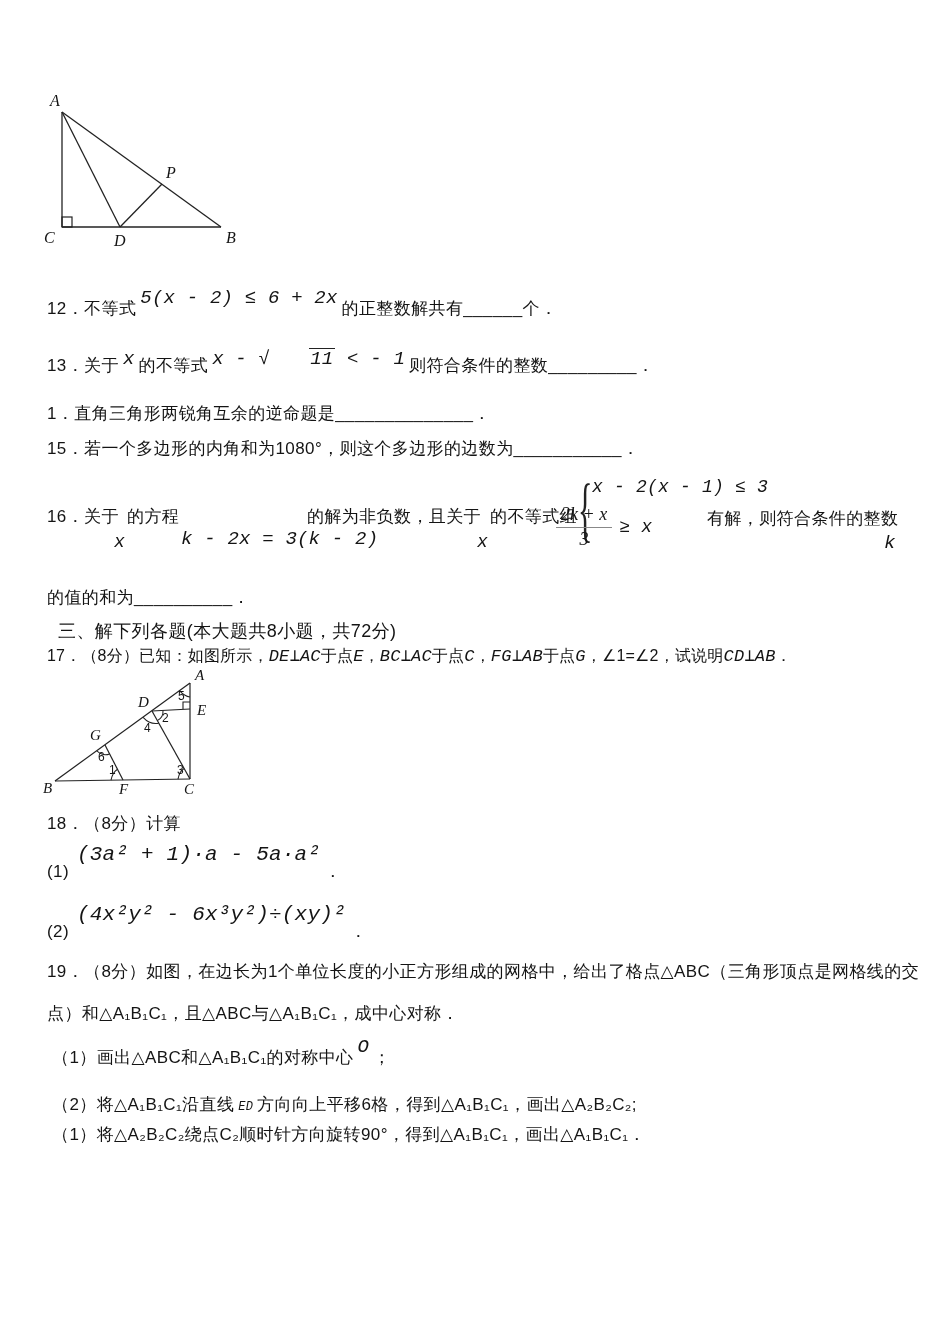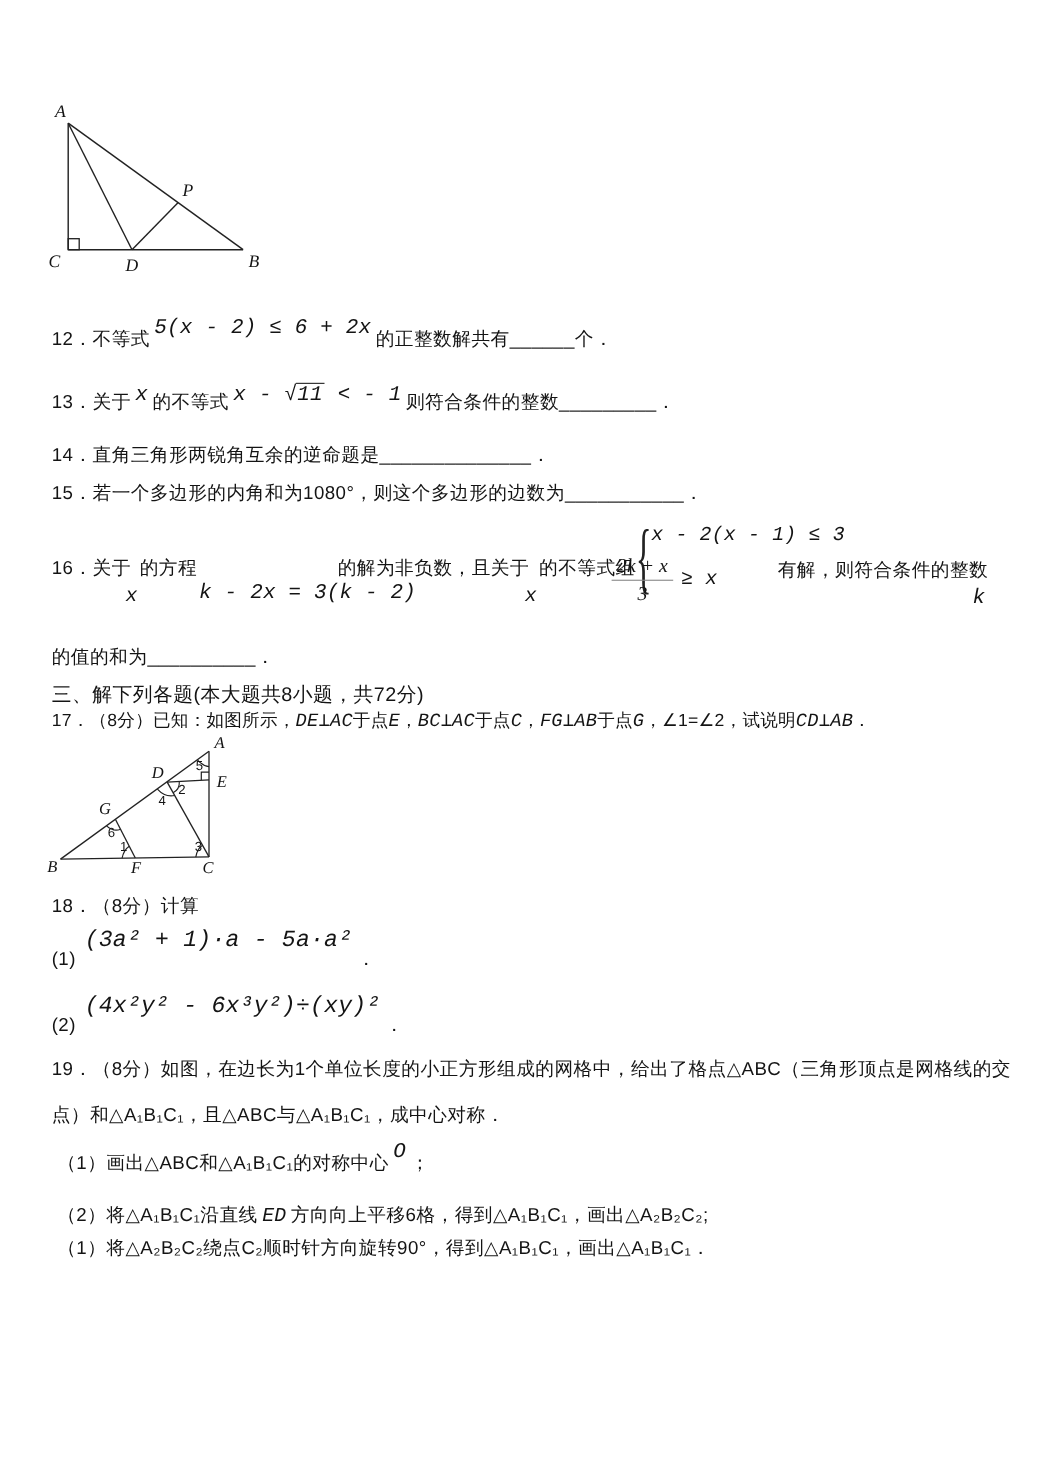--- a/index.html
+++ b/index.html
@@ -3,24 +3,24 @@
 <meta charset="utf-8">
 <style>
   html,body{margin:0;padding:0;background:#ffffff;}
   #page{position:relative;width:950px;height:1344px;background:#ffffff;color:#141414;overflow:hidden;}
   .line{position:absolute;white-space:nowrap;}
   .cn{font-family:"Liberation Sans","DejaVu Sans",sans-serif;font-weight:400;font-size:17px;color:#141414;letter-spacing:.4px;}
   .m{font-family:Liberation Mono, monospace;font-style:italic;font-weight:400;font-size:19px;color:#141414;letter-spacing:.2px;}
   .raise{position:relative;top:-11px;}
   .raise6{position:relative;top:-7px;}
   .drop{position:relative;top:17px;}
-  .sec{font-size:18px;}
+  .sec{font-size:18px;margin-left:11px;}
   .q17l .cn{font-size:16px;letter-spacing:.2px;}
   .q17l .m{font-size:17px;}
-  .radbody{display:inline-block;border-top:1.6px solid #222;line-height:1.05;padding:1px 2px 0 1px;font-style:italic;}
+  .radbody{display:inline-block;border-top:1.6px solid #222;line-height:1.05;padding:1px 2px 0 1px;font-style:italic;margin-left:40px;}
   .radsign{display:inline-block;margin-right:-1px;}
   .frac{display:inline-block;text-align:center;font-family:"Liberation Serif","DejaVu Serif",serif;font-style:italic;font-size:18px;}
   .fnum{display:block;padding:0 5px 2px;}
   .fden{display:block;border-top:1.5px solid #888;padding-top:1px;}
   .brace{position:absolute;font-family:"Liberation Serif","DejaVu Serif",serif;font-style:normal;font-size:30px;line-height:1;display:inline-block;transform:scaleY(2.4);transform-origin:center;color:#222;}
   .abs{position:absolute;}
   svg text{font-family:"Liberation Serif","DejaVu Serif",serif;font-style:italic;fill:#141414;}
   svg .ang{font-size:12px;font-style:normal;font-family:"Liberation Sans","DejaVu Sans",sans-serif;}
   svg line, svg path, svg rect, svg polyline{stroke:#222;fill:none;}
 </style>
@@ -51,21 +51,21 @@
 
   <div class="line" style="left:47px;top:354px">
     <span class="cn">13．关于</span>
     <span class="m raise6">x</span>
     <span class="cn">的不等式</span>
     <span class="m raise6"><span>x - </span><span class="radsign">√</span><span class="radbody">11</span><span> &lt; - 1</span></span>
     <span class="cn">则符合条件的整数</span><span class="cn">_________</span><span class="cn">．</span>
   </div>
 
   <div class="line" style="left:47px;top:402px">
-    <span class="cn">14．直角三角形两锐角互余的逆命题是</span><span class="cn">______________</span><span class="cn">．</span>
+    <span class="cn">1．直角三角形两锐角互余的逆命题是</span><span class="cn">______________</span><span class="cn">．</span>
   </div>
 
   <div class="line" style="left:47px;top:437px">
     <span class="cn">15．若一个多边形的内角和为1080°，则这个多边形的边数为</span><span class="cn">___________</span><span class="cn">．</span>
   </div>
 
   <div class="abs" style="left:0;top:468px;width:950px;height:100px">
     <span class="cn abs" style="left:47px;top:37px">16．关于</span>
     <span class="m abs" style="left:114px;top:64px;font-size:18px">x</span>
     <span class="cn abs" style="left:127px;top:37px">的方程</span>
@@ -144,20 +144,20 @@
   <div class="line" style="left:47px;top:1002px">
     <span class="cn">点）和△A₁B₁C₁，且△ABC与△A₁B₁C₁，成中心对称．</span>
   </div>
   <div class="line" style="left:52px;top:1046px">
     <span class="cn">（1）画出△ABC和△A₁B₁C₁的对称中心</span>
     <span class="m raise">O</span>
     <span class="cn">；</span>
   </div>
   <div class="line" style="left:52px;top:1093px">
     <span class="cn">（2）将△A₁B₁C₁沿直线</span>
-    <span class="m" style="font-size:18px">ED</span>
+    <span class="m" style="font-size:12px">ED</span>
     <span class="cn">方向向上平移6格，得到△A₁B₁C₁，画出△A₂B₂C₂;</span>
   </div>
   <div class="line" style="left:52px;top:1123px">
     <span class="cn">（1）将△A₂B₂C₂绕点C₂顺时针方向旋转90°，得到△A₁B₁C₁，画出△A₁B₁C₁．</span>
   </div>
 
 </div>
 
 </body></html>

